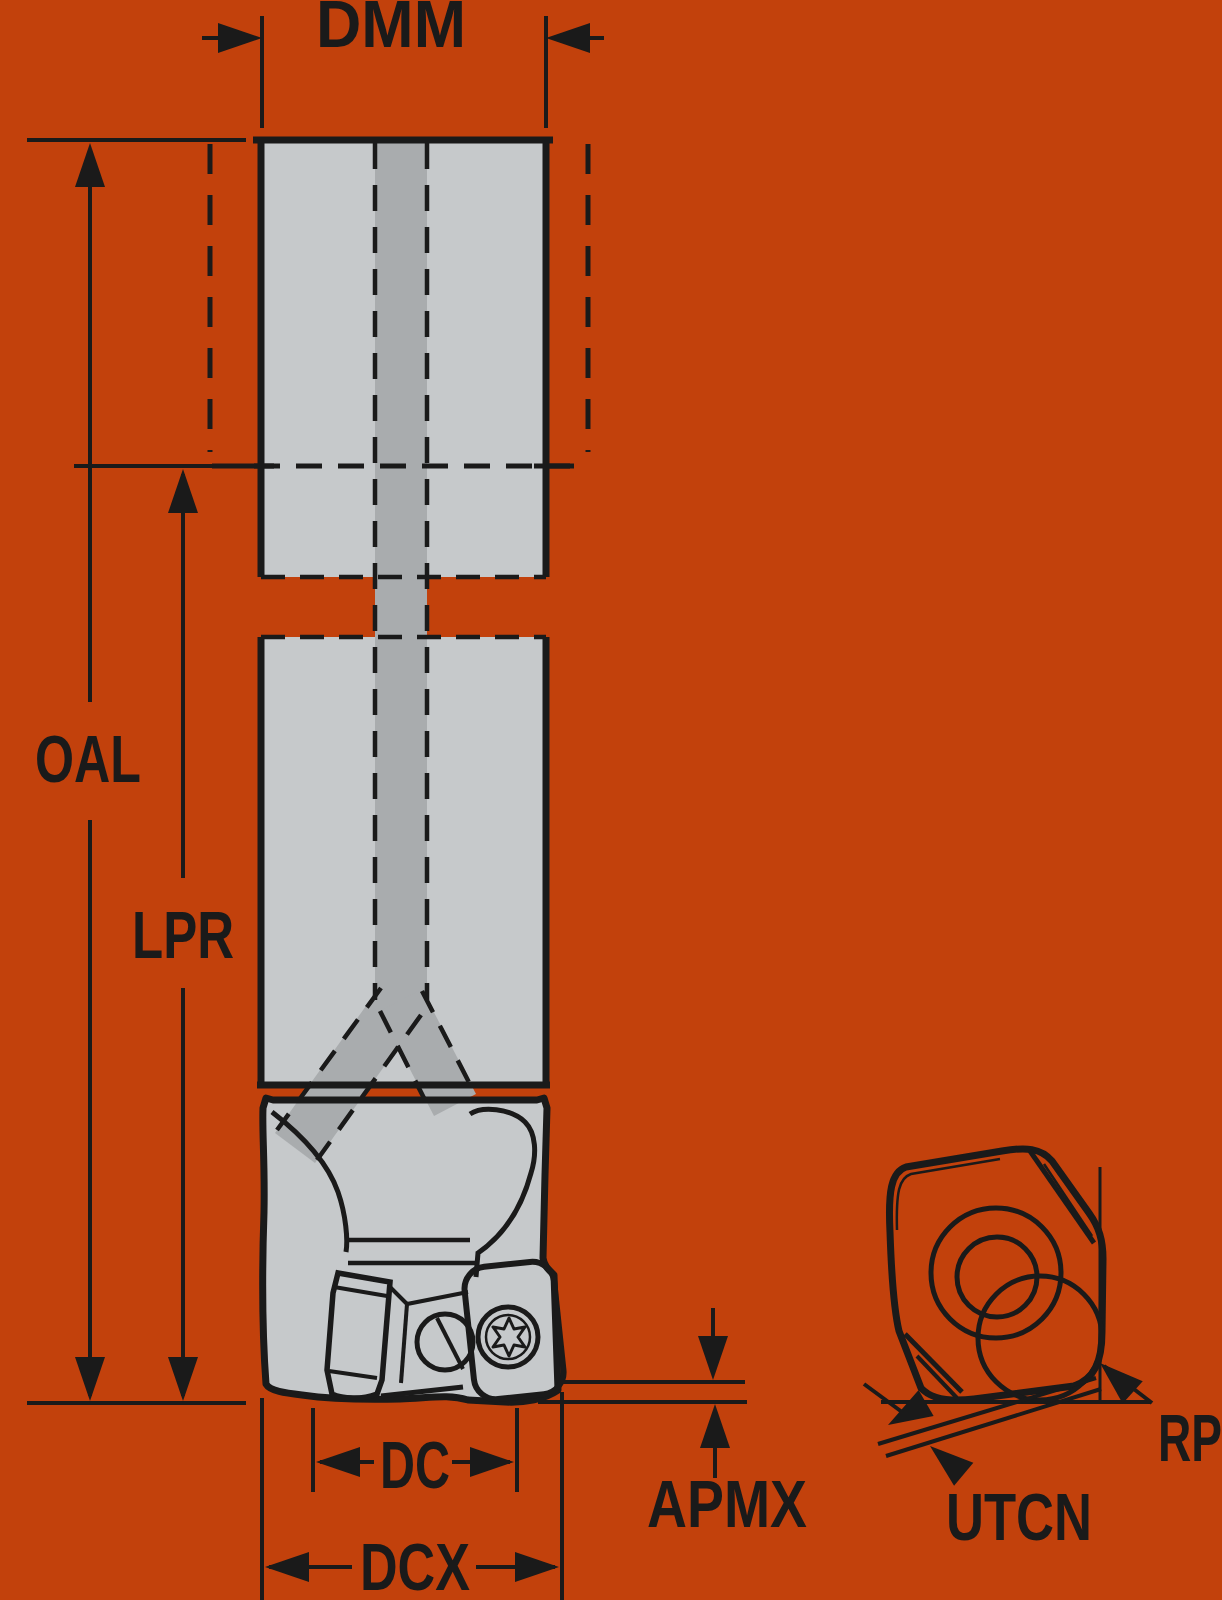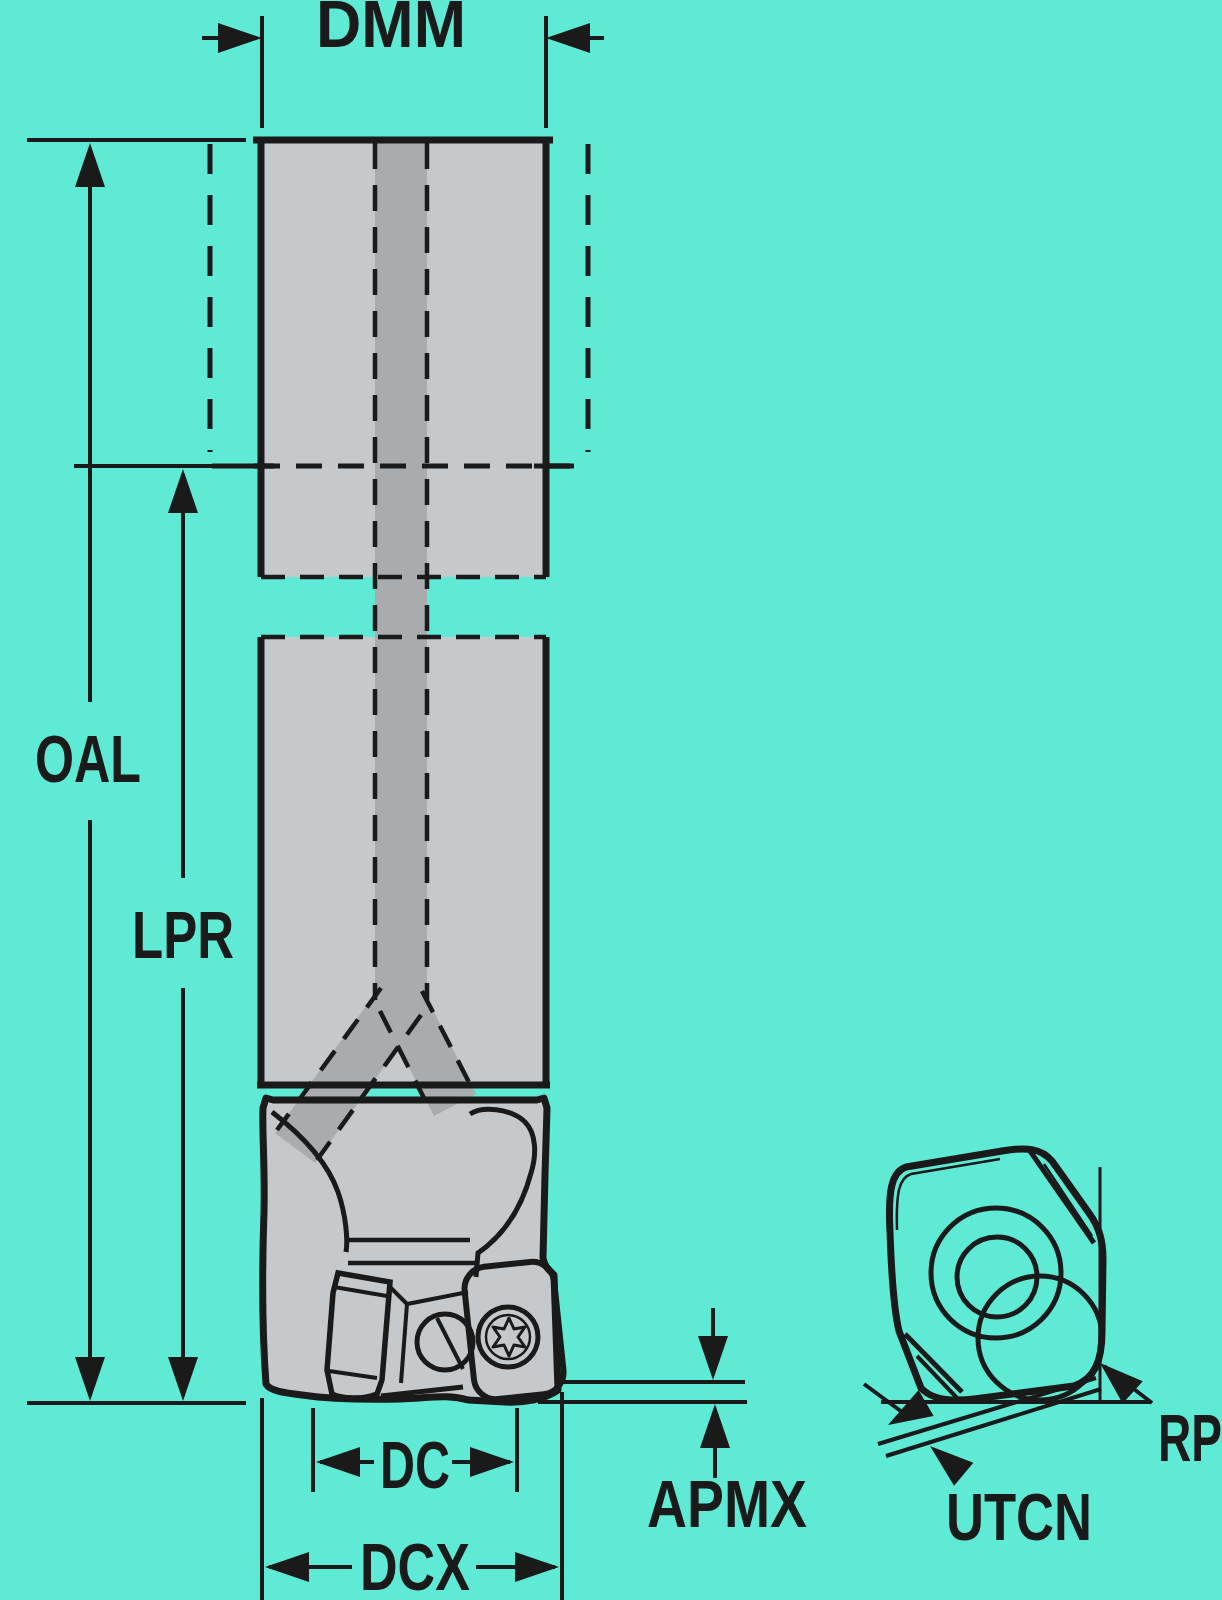--- a/index.html
+++ b/index.html
@@ -1,16 +1,16 @@
 <!DOCTYPE html>
 <html><head>
 <meta charset="utf-8">
 <style>
   html,body{margin:0;padding:0;background:#ffffff;}
-  .canvas{position:relative;width:1222px;height:1600px;background:#5eead4;overflow:hidden;}
+  .canvas{position:relative;width:1222px;height:1600px;background:#c2410c;overflow:hidden;}
   svg{display:block;}
   .lbl{font-family:"Liberation Sans",sans-serif;font-weight:700;font-size:66px;fill:#1a1a1a;}
   .s3{stroke:#1a1a1a;stroke-width:3;fill:none;}
   .s4{stroke:#1a1a1a;stroke-width:4;fill:none;}
   .s45{stroke:#1a1a1a;stroke-width:4.5;fill:none;}
   .s5{stroke:#1a1a1a;stroke-width:5;fill:none;}
   .s55{stroke:#1a1a1a;stroke-width:5.5;fill:none;}
   .s6{stroke:#1a1a1a;stroke-width:6;fill:none;}
   .s7{stroke:#1a1a1a;stroke-width:7;fill:none;stroke-linejoin:round;}
   .thin{stroke:#1a1a1a;stroke-width:2.5;fill:none;}

